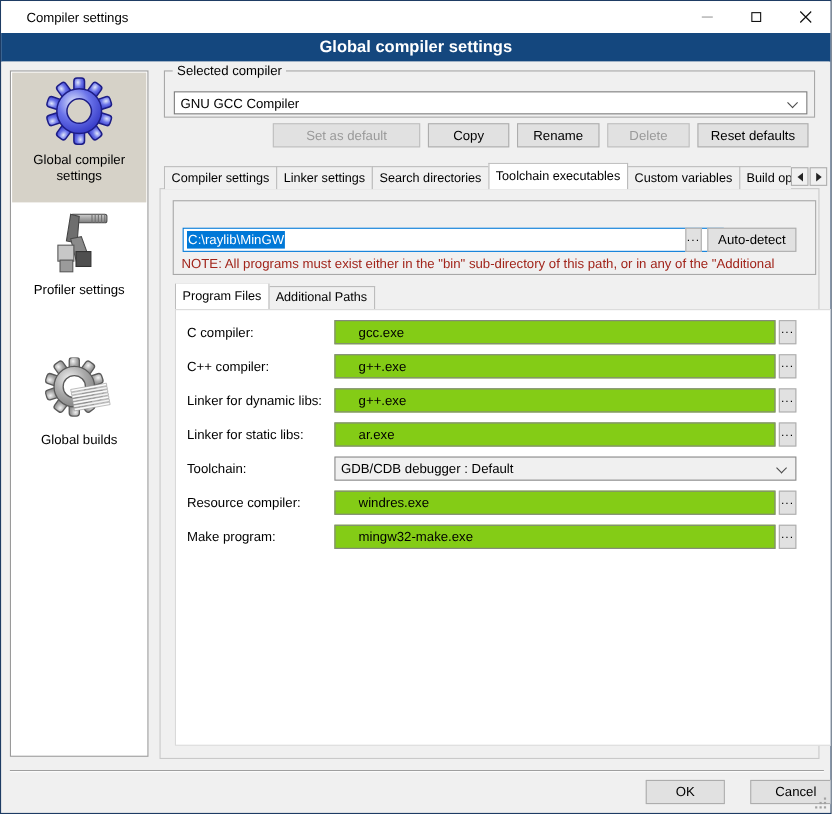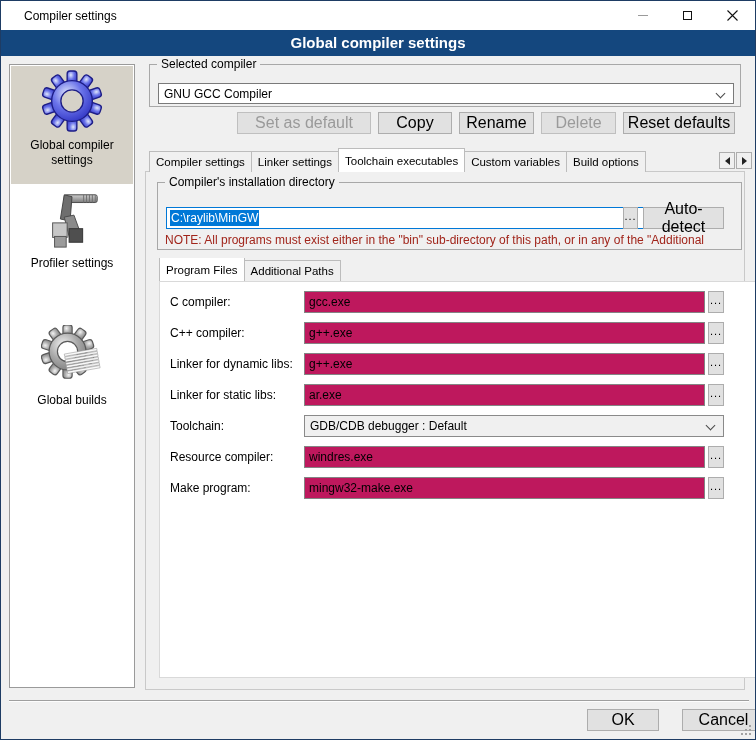--- a/index.html
+++ b/index.html
@@ -31,41 +31,41 @@
   .gb{position:absolute;border:1px solid #a8a8a8;}
   .gb-legend{position:absolute;top:-8px;left:7px;background:#f0f0f0;padding:0 4px;line-height:15px;}
   
   .combo{position:absolute;background:#fff;border:1px solid #7a7a7a;height:21px;
     display:flex;align-items:center;padding-left:5px;}
   .combo.gray{background:#f0f0f0;border-color:#8a8a8a;}
   .chev{position:absolute;right:9px;top:6px;width:7px;height:7px;
     border-right:1.5px solid #4a4a4a;border-bottom:1.5px solid #4a4a4a;transform:rotate(45deg);}
   
   .btn{background:#e1e1e1;border:1px solid #adadad;display:flex;align-items:center;
-    justify-content:center;font-size:16px;height:22px;padding:0;}
+    justify-content:center;font-size:12px;height:22px;padding:0;}
   .btn.disabled{color:#9a9a9a;border-color:#bfbfbf;}
   .btnrow{display:flex;justify-content:flex-end;gap:7px;}
   
   .tabstrip{display:flex;align-items:flex-end;overflow:hidden;z-index:3;}
   .tab{height:21px;background:#f0f0f0;border:1px solid #bcbcbc;border-bottom:none;
     display:flex;align-items:center;padding:0 6px;margin-left:-1px;white-space:nowrap;
     font-size:11.5px;}
   .tab:first-child{margin-left:0;}
   .tab.active{height:24px;background:#fff;position:relative;z-index:4;}
   .panel{background:#f0f0f0;border:1px solid #c9c9c9;}
   .panel.white{background:#fff;border-color:#d9d9d9;}
   .arrowbtn{width:16px;height:17px;background:#f0f0f0;border:1px solid #adadad;
     display:flex;align-items:center;justify-content:center;}
   .tri-l{width:0;height:0;border-top:4px solid transparent;border-bottom:4px solid transparent;
     border-right:5px solid #222;}
   .tri-r{width:0;height:0;border-top:4px solid transparent;border-bottom:4px solid transparent;
     border-left:5px solid #222;}
   
-  .ftext{position:absolute;height:22px;background:#be185d;border:1px solid #848484;
-    font-family:"Liberation Sans",sans-serif;font-size:12px;padding:0 4px;color:#000;}
+  .ftext{position:absolute;height:22px;background:#84cc16;border:1px solid #848484;
+    font-family:"Liberation Sans",sans-serif;font-size:12px;padding:0 21px;color:#000;}
   .fbrowse{position:absolute;width:16px;height:22px;font-size:11px;letter-spacing:1px;
     padding-bottom:5px;}
   .flabel{position:absolute;white-space:nowrap;}
   .dirbox{position:absolute;height:22px;background:#fff;border:1px solid #0078d7;
     display:flex;align-items:center;padding-left:3px;overflow:hidden;}
   .dirbox .sel{background:#0078d7;color:#fff;padding:1px 1px;white-space:pre;}
   .note{position:absolute;color:#a1251b;white-space:nowrap;overflow:hidden;}
   
   .divider{position:absolute;height:0;border-top:1px solid #9f9f9f;border-bottom:1px solid #fdfdfd;}
   .grip{position:absolute;right:3px;bottom:3px;width:11px;height:11px;}
@@ -187,29 +187,32 @@
         <span>GNU GCC Compiler</span>
         <span class="chev"></span>
       </div>
     </div>
 
     <div class="abs btnrow" style="left:147px;top:56px;width:586px;">
       <button class="btn disabled" style="width:134px">Set as default</button>
       <button class="btn" style="width:74px">Copy</button>
       <button class="btn" style="width:75px">Rename</button>
       <button class="btn disabled" style="width:75px">Delete</button>
-      <button class="btn" style="width:112px">Reset defaults</button>
+      <button class="btn" style="width:101px">Reset defaults</button>
     </div>
 
     <div class="abs tabstrip" style="left:147px;top:92px;width:570px;height:24px;">
       <div class="tab">
           <span>Compiler settings</span>
         </div>
       <div class="tab">
           <span>Linker settings</span>
+        </div>
+      <div class="tab">
+          <span>Search directories</span>
         </div>
       <div class="tab active">
           <span>Toolchain executables</span>
         </div>
       <div class="tab">
           <span>Custom variables</span>
         </div>
       <div class="tab">
           <span>Build options</span>
         </div>
@@ -219,21 +222,20 @@
           <span class="tri-l"></span>
         </div>
       <div class="arrowbtn">
           <span class="tri-r"></span>
         </div>
     </div>
 
     <div class="abs panel" style="left:143px;top:115px;width:600px;height:519px;">
 
       <div class="gb" style="left:11px;top:10px;width:585px;height:68px;">
-        <span class="gb-legend">Compiler's installation directory</span>
         <div class="dirbox" style="left:8px;top:24px;width:492px;">
           <span class="sel">C:\raylib\MinGW</span>
         </div>
         <button class="btn fbrowse" style="left:465px;top:24px;width:15px;">...</button>
         <button class="btn" style="position:absolute;left:485px;top:24px;width:81px;">Auto-detect</button>
         <div class="note" style="left:7px;top:50px;width:590px;">NOTE: All programs must exist either in the "bin" sub-directory of this path, or in any of the "Additional</div>
       </div>
 
       <div class="abs tabstrip" style="left:13px;top:86px;width:560px;height:23px;">
         <div class="tab active">

